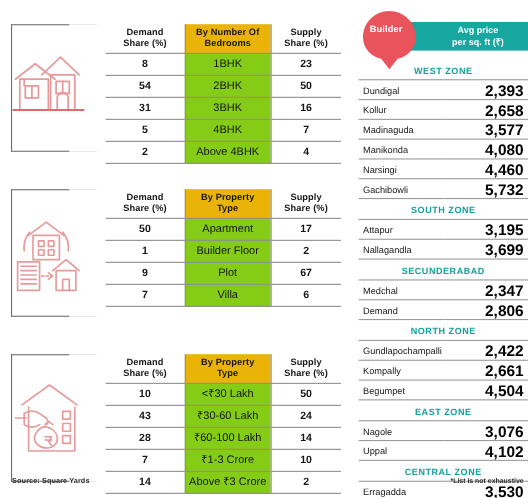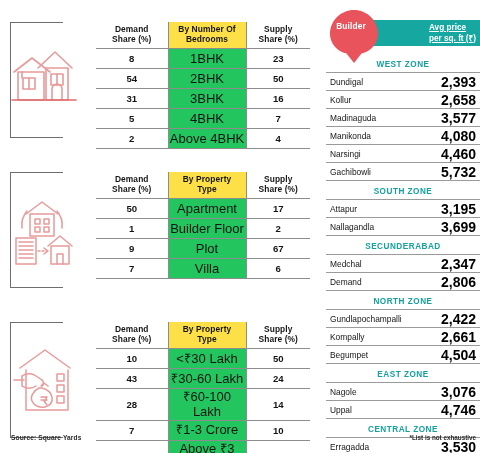--- a/index.html
+++ b/index.html
@@ -48,45 +48,45 @@
     line-height:1.18;
     font-weight:bold;
     color:#151515;
   }
   .tbl th{
     font-size:8.4px;
     height:26px;
     font-weight:bold;
     letter-spacing:.1px;
   }
-  .tbl .c-mid{background:#22c55e;font-weight:normal;font-size:13px;}
-  .tbl th.c-mid{background:#fde047;font-weight:bold;font-size:8.4px;}
+  .tbl .c-mid{background:#84cc16;font-weight:normal;font-size:10px;}
+  .tbl th.c-mid{background:#eab308;font-weight:bold;font-size:8.4px;}
   .tbl tbody tr td{height:19px;border-top:1.1px solid #8d8d8d;}
   .tbl thead th{border-bottom:1.1px solid #8d8d8d;}
   .tbl tbody tr:last-child td{border-bottom:1.1px solid #8d8d8d;}
   .tbl .c-num{font-size:9.6px;font-weight:bold;}
   .vsep{border-left:1.1px solid #8d8d8d;}
   .vsep-r{border-right:1.1px solid #8d8d8d;}
 
   .source{
     position:absolute;left:11px;bottom:12px;
     font-size:6.6px;font-weight:bold;color:#2a2a2a;letter-spacing:.1px;
   }
 
   
   .right-col{position:absolute;left:322px;top:0;width:158px;height:453px;}
 
   .hdr-bar{
     position:absolute;left:34px;top:20px;width:124px;height:26px;
     background:#16a8a0;
   }
   .hdr-bar-label{
-    position:absolute;right:4px;top:3px;
-    text-align:left;color:#ffffff;
-    font-size:8.2px;font-weight:bold;line-height:1.32;text-decoration:underline;
+    position:absolute;right:22px;top:3px;
+    text-align:center;color:#ffffff;
+    font-size:8.2px;font-weight:bold;line-height:1.32;
   }
   .pin{
     position:absolute;left:3px;top:6px;width:58px;height:58px;z-index:3;
   }
   .pin svg{display:block;width:100%;height:100%;}
   .pin-label{
     position:absolute;left:0;top:21px;width:58px;text-align:center;
     color:#ffffff;font-size:8.4px;font-weight:bold;z-index:4;letter-spacing:.1px;
   }
 
@@ -417,21 +417,21 @@
 
       <div class="zone-title">EAST ZONE</div>
       <table class="zone-table">
         <tbody>
             <tr>
           <td class="z-name">Nagole</td>
           <td class="z-price">3,076</td>
         </tr>
         <tr>
           <td class="z-name">Uppal</td>
-          <td class="z-price">4,746</td>
+          <td class="z-price">4,102</td>
         </tr>
       </tbody>
         </table>
 
       <div class="zone-title">CENTRAL ZONE</div>
       <table class="zone-table">
         <tbody>
             <tr>
           <td class="z-name">Erragadda</td>
           <td class="z-price">3,530</td>

